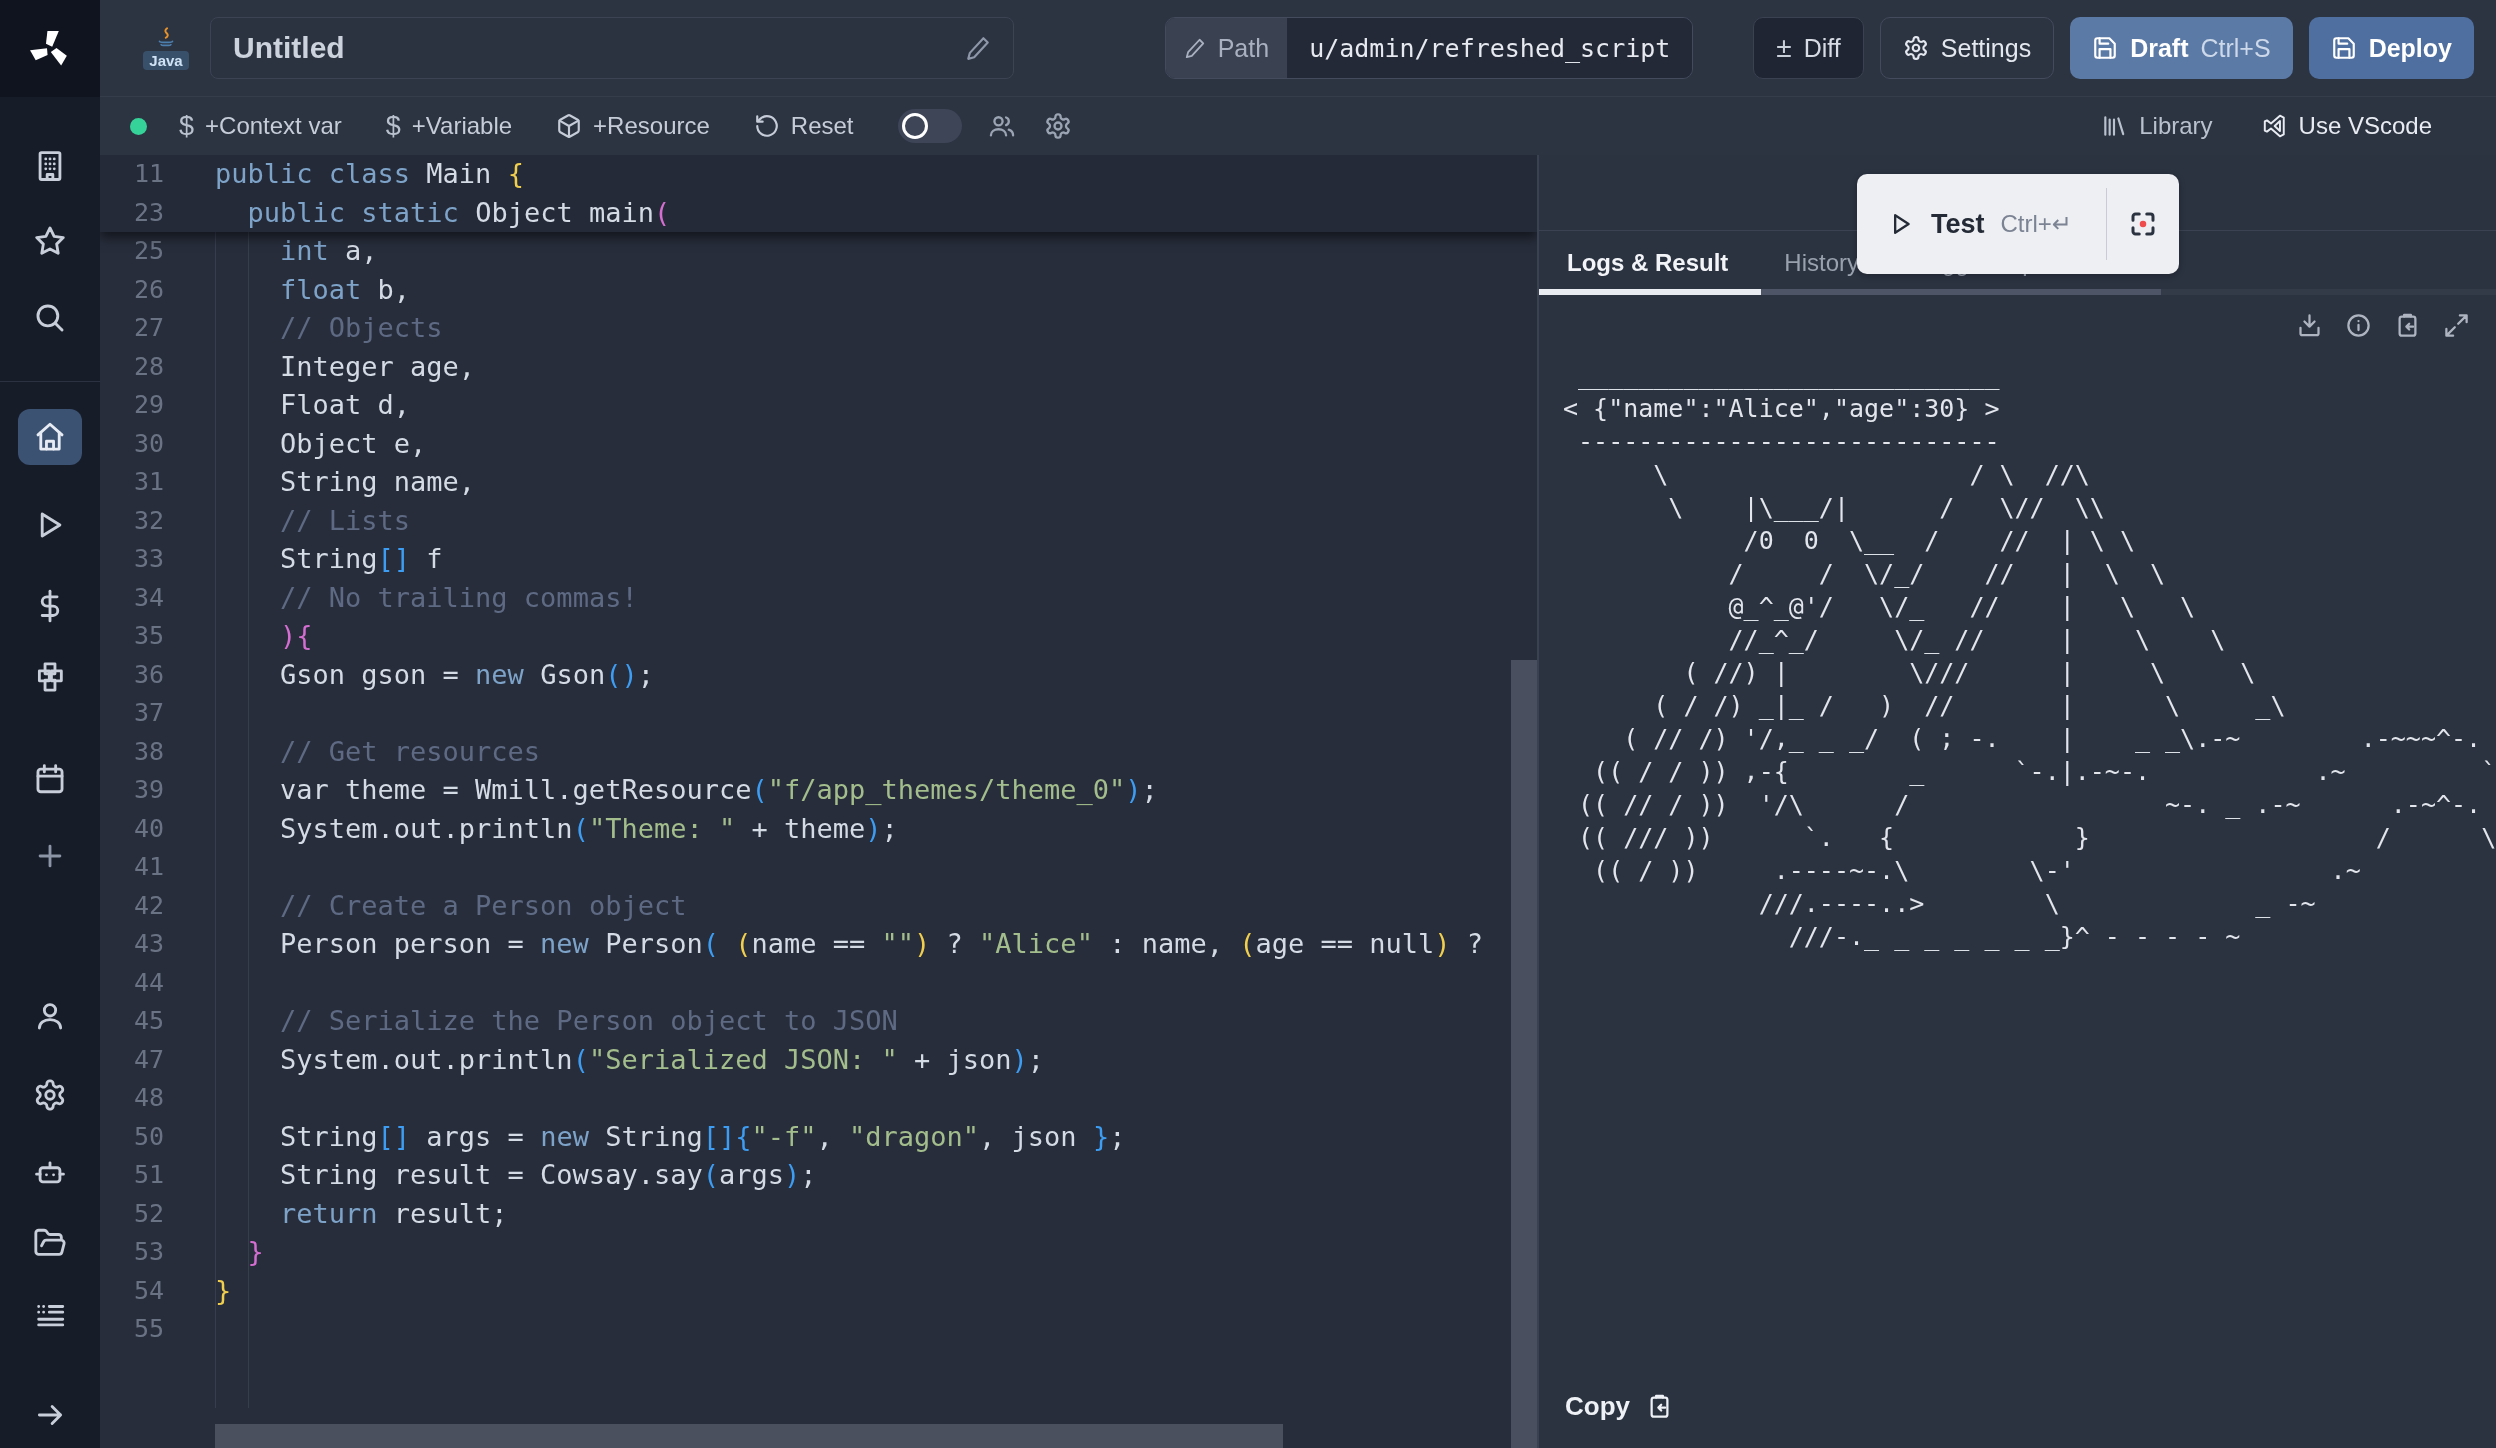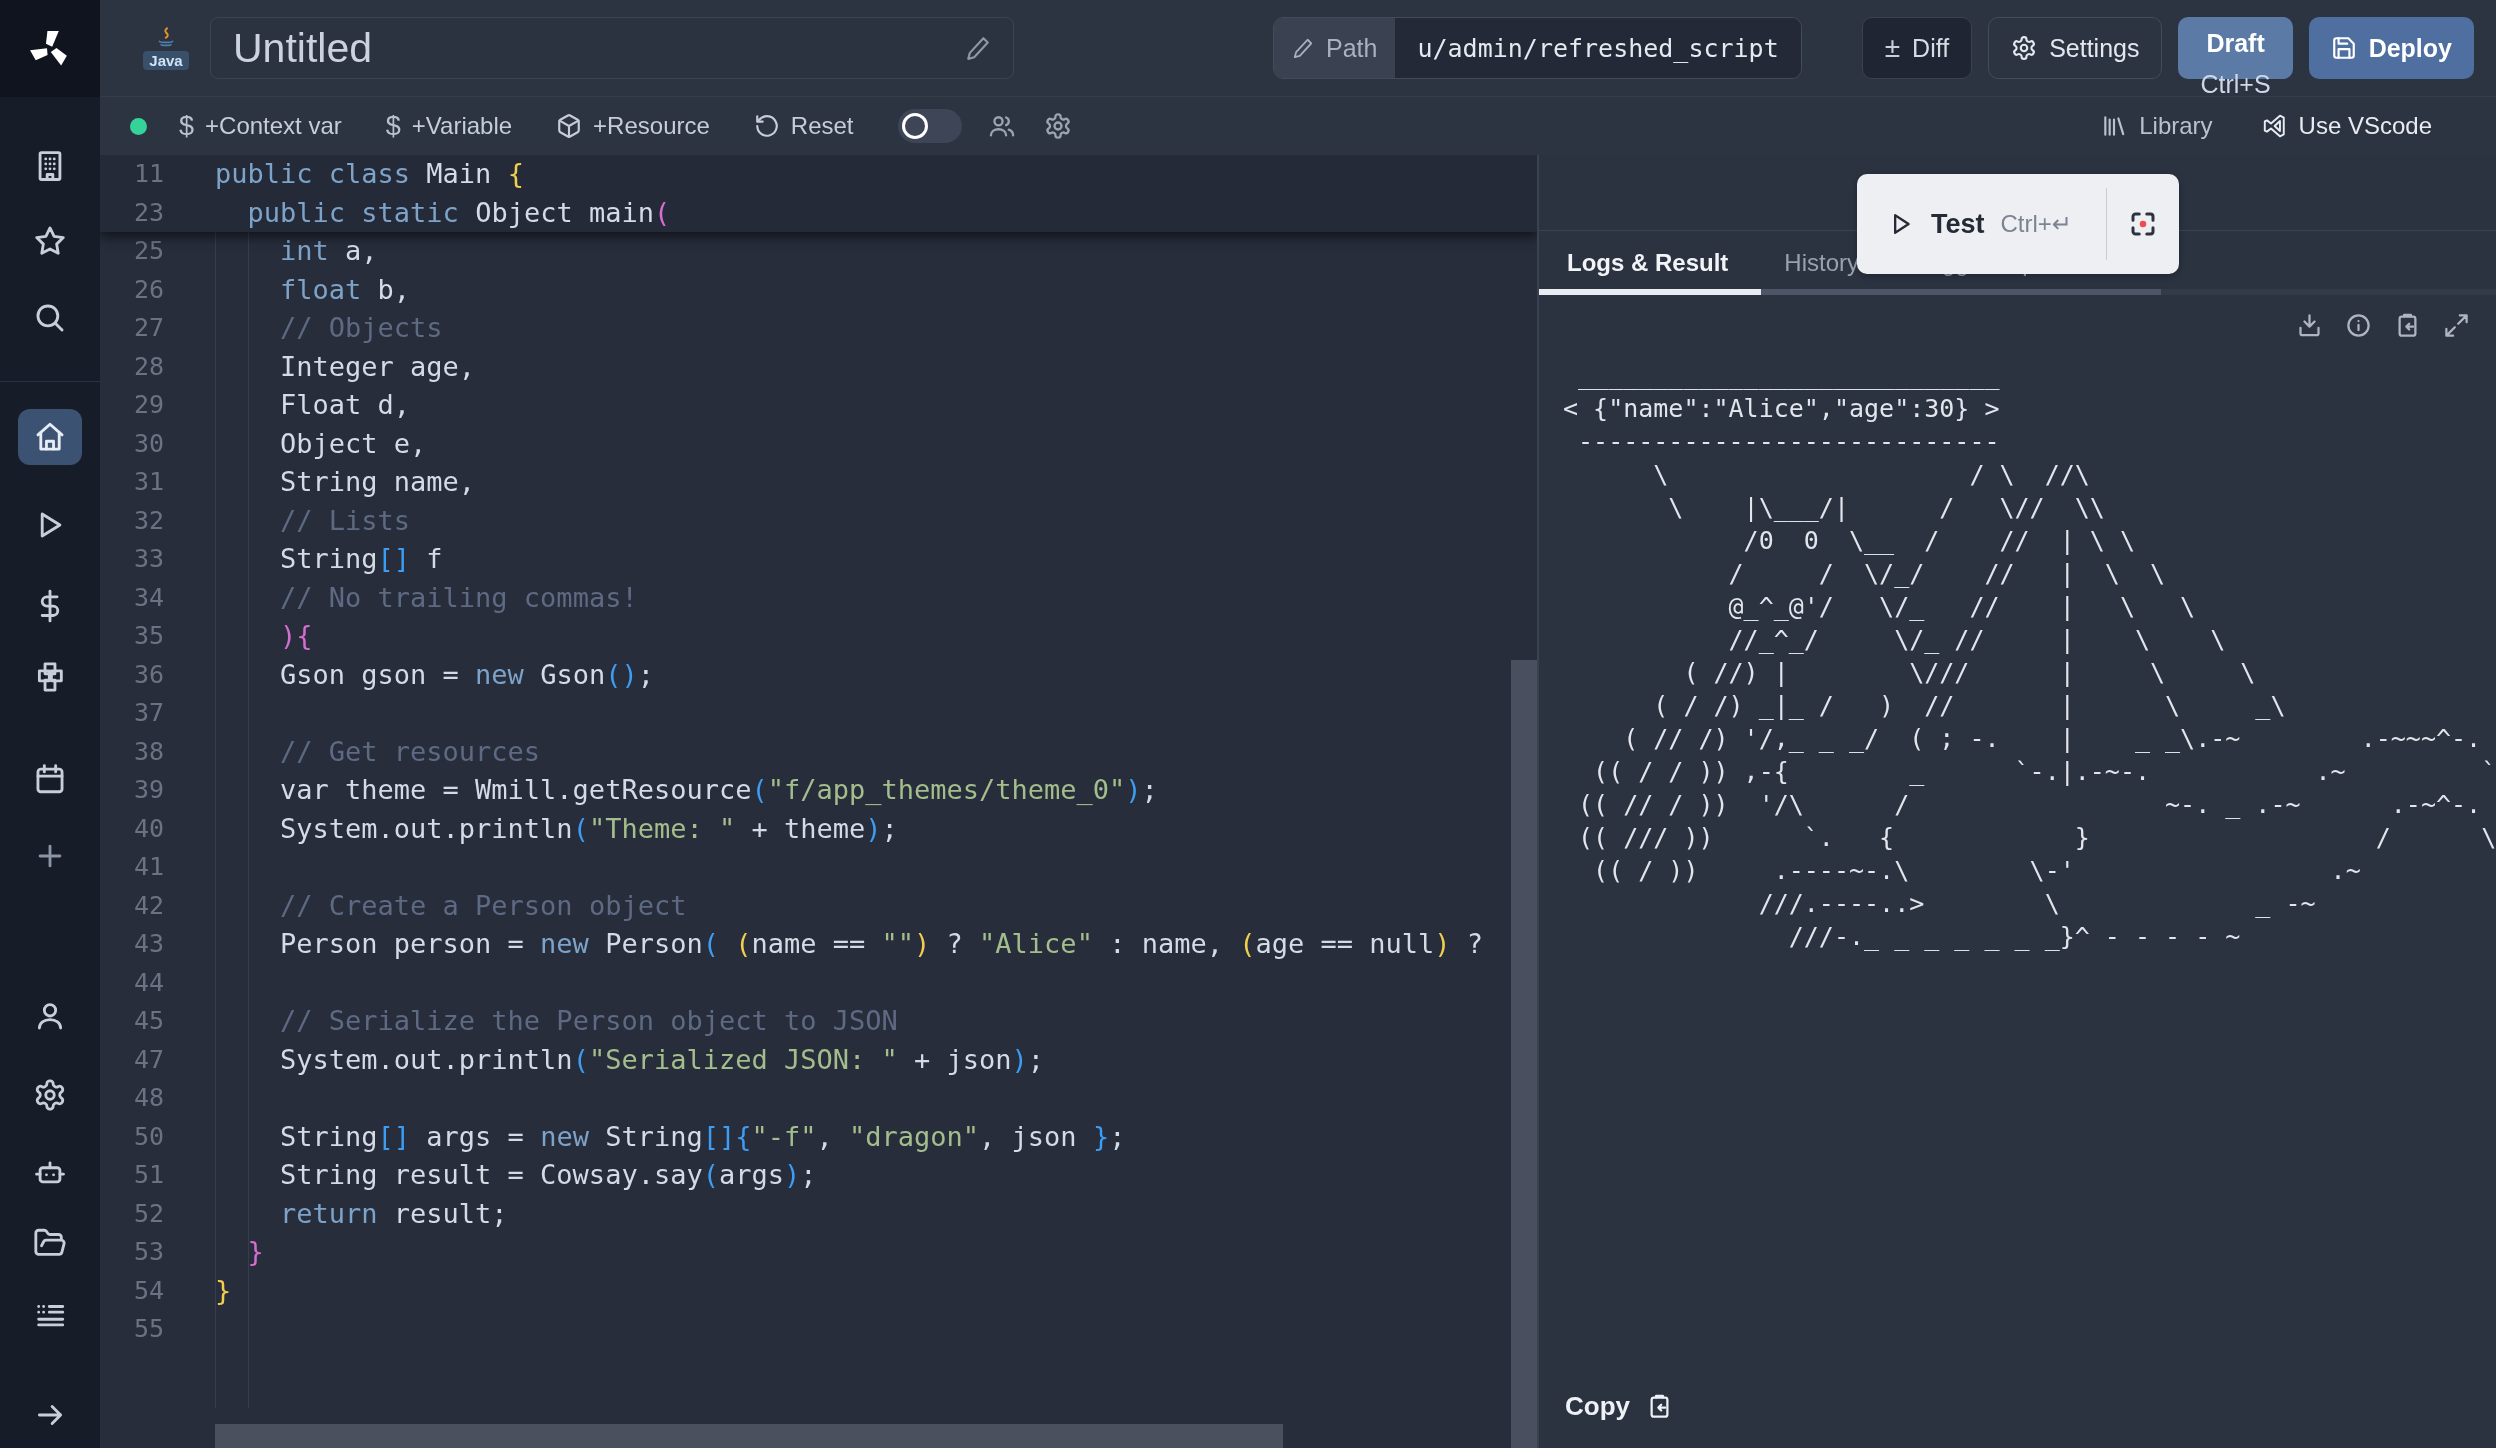--- a/index.html
+++ b/index.html
@@ -16,32 +16,32 @@
   .sb-active { width:64px; height:56px; border-radius:12px; background:#3c5273; display:flex; align-items:center; justify-content:center; }
 
   
   #main { flex:1; display:flex; flex-direction:column; min-width:0; }
 
   #topbar { height:97px; flex:none; display:flex; align-items:center; border-bottom:1px solid rgba(255,255,255,0.05); }
   #java-badge { margin-left:40px; width:52px; display:flex; flex-direction:column; align-items:center; gap:2px; }
   #java-badge .jv { background:#39506b; color:#cfe3f5; font-size:15px; padding:1px 6px; border-radius:4px; font-weight:bold; }
   #title-field { margin-left:18px; width:804px; height:62px; border:1px solid #3c4454; background:#2b3240; border-radius:8px;
     display:flex; align-items:center; padding:0 22px; }
-  #title-field .ttl { font-size:41px; color:#ccd3dd; flex:1; }
+  #title-field .ttl { font-size:30px; color:#ccd3dd; flex:1;font-weight:bold; }
   #title-field .pen { color:#8d97a8; }
   #topbar-spacer { flex:1; }
   #path-group { height:62px; display:flex; align-items:stretch; border:1px solid #434b5c; border-radius:10px; overflow:hidden; }
   #path-label-seg { background:#3a4151; display:flex; align-items:center; gap:12px; padding:0 18px; color:#a9b1c0; font-size:25px; }
   #path-value-seg { background:#232937; display:flex; align-items:center; padding:0 22px;
     font-family:"DejaVu Sans Mono", monospace; font-size:25px; color:#e6e9ef; }
   .tb-btn { height:62px; border-radius:10px; display:flex; align-items:center; gap:12px; padding:0 22px; font-size:25px; cursor:pointer; }
   #diff-btn { margin-left:60px; background:#1f2532; border:1px solid #3a4150; color:#d6dbe4; }
   #diff-btn .pm { font-size:28px; color:#c9d0da; }
   #settings-btn { margin-left:16px; border:1px solid #434b5c; color:#e3e7ee; }
-  #draft-btn { margin-left:16px; background:#5c7aa6; color:#ffffff; font-weight:bold;flex-direction:column; }
+  #draft-btn { margin-left:16px; background:#5c7aa6; color:#ffffff; font-weight:bold; }
   #draft-btn .kbd { color:#cdd9ea; font-weight:normal; }
   #deploy-btn { margin-left:16px; margin-right:22px; background:#4e6f9f; color:#ffffff; font-weight:bold; }
 
   #toolbar { height:58px; flex:none; display:flex; align-items:center; padding:0 30px; }
   #run-dot { width:17px; height:17px; border-radius:50%; background:#35d399; margin-right:32px; }
   .tool-item { display:flex; align-items:center; gap:11px; color:#c6cdd9; font-size:24px; margin-right:44px; cursor:pointer; }
   .tool-item .dollar { font-size:27px; color:#b9c1ce; }
   #toggle { width:64px; height:34px; border-radius:17px; background:#3d4557; position:relative; margin-right:26px; cursor:pointer; }
   #toggle .knob { position:absolute; left:4px; top:4px; width:26px; height:26px; border-radius:50%; border:3px solid #ffffff; }
   .tool-ic { color:#9aa4b2; margin-right:28px; cursor:pointer; }

